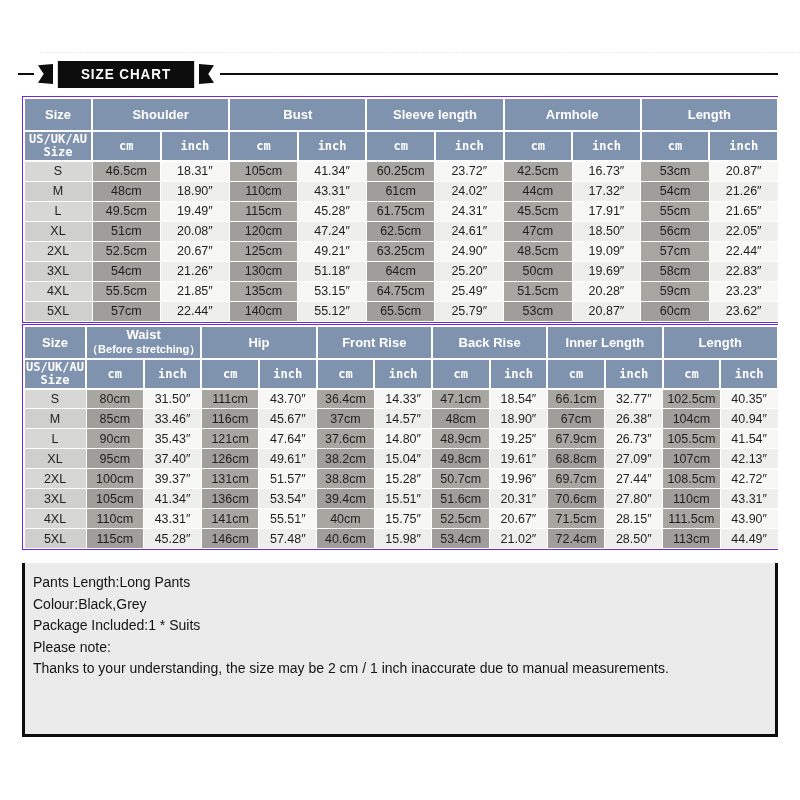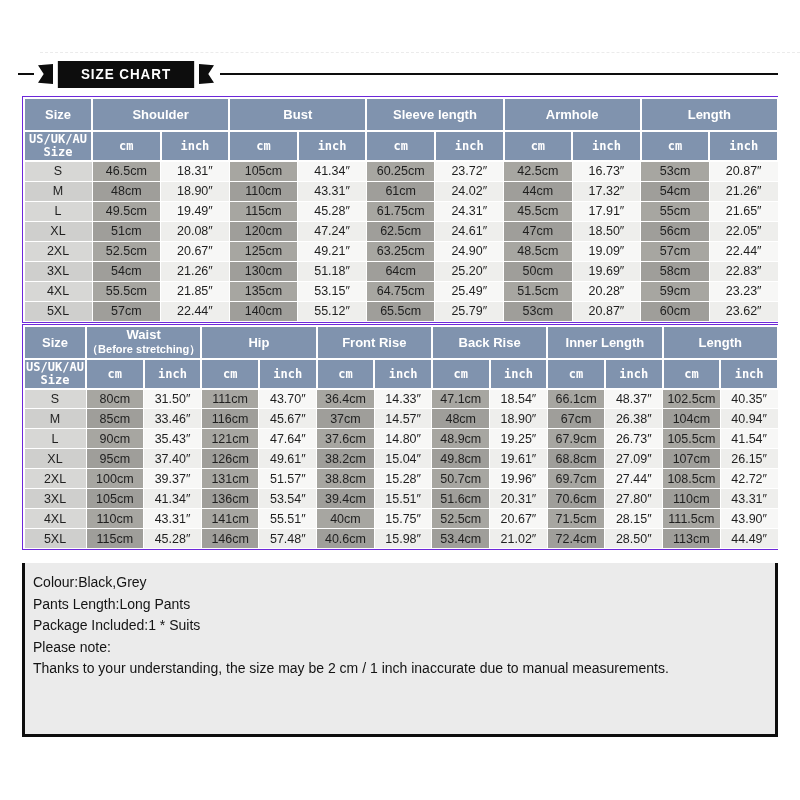--- a/index.html
+++ b/index.html
@@ -273,21 +273,21 @@
               <td class="size">S</td>
               <td class="cm">80cm</td>
               <td class="inch">31.50″</td>
               <td class="cm">111cm</td>
               <td class="inch">43.70″</td>
               <td class="cm">36.4cm</td>
               <td class="inch">14.33″</td>
               <td class="cm">47.1cm</td>
               <td class="inch">18.54″</td>
               <td class="cm">66.1cm</td>
-              <td class="inch">48.37″</td>
+              <td class="inch">32.77″</td>
               <td class="cm">102.5cm</td>
               <td class="inch">40.35″</td>
             </tr>
             <tr>
               <td class="size">M</td>
               <td class="cm">85cm</td>
               <td class="inch">33.46″</td>
               <td class="cm">116cm</td>
               <td class="inch">45.67″</td>
               <td class="cm">37cm</td>
@@ -320,21 +320,21 @@
               <td class="inch">37.40″</td>
               <td class="cm">126cm</td>
               <td class="inch">49.61″</td>
               <td class="cm">38.2cm</td>
               <td class="inch">15.04″</td>
               <td class="cm">49.8cm</td>
               <td class="inch">19.61″</td>
               <td class="cm">68.8cm</td>
               <td class="inch">27.09″</td>
               <td class="cm">107cm</td>
-              <td class="inch">26.15″</td>
+              <td class="inch">42.13″</td>
             </tr>
             <tr>
               <td class="size">2XL</td>
               <td class="cm">100cm</td>
               <td class="inch">39.37″</td>
               <td class="cm">131cm</td>
               <td class="inch">51.57″</td>
               <td class="cm">38.8cm</td>
               <td class="inch">15.28″</td>
               <td class="cm">50.7cm</td>
@@ -388,20 +388,20 @@
               <td class="inch">28.50″</td>
               <td class="cm">113cm</td>
               <td class="inch">44.49″</td>
             </tr>
           </tbody>
         </table>
     </div>
   </div>
 
   <div class="info">
+    <div class="line">Pants Length:Long Pants</div>
     <div class="line">Colour:Black,Grey</div>
-    <div class="line">Pants Length:Long Pants</div>
     <div class="line">Package Included:1 * Suits</div>
     <div class="line">Please note:</div>
     <div class="line">Thanks to your understanding, the size may be 2 cm / 1 inch inaccurate due to manual measurements.</div>
   </div>
 
 </div>
 
 </body></html>

